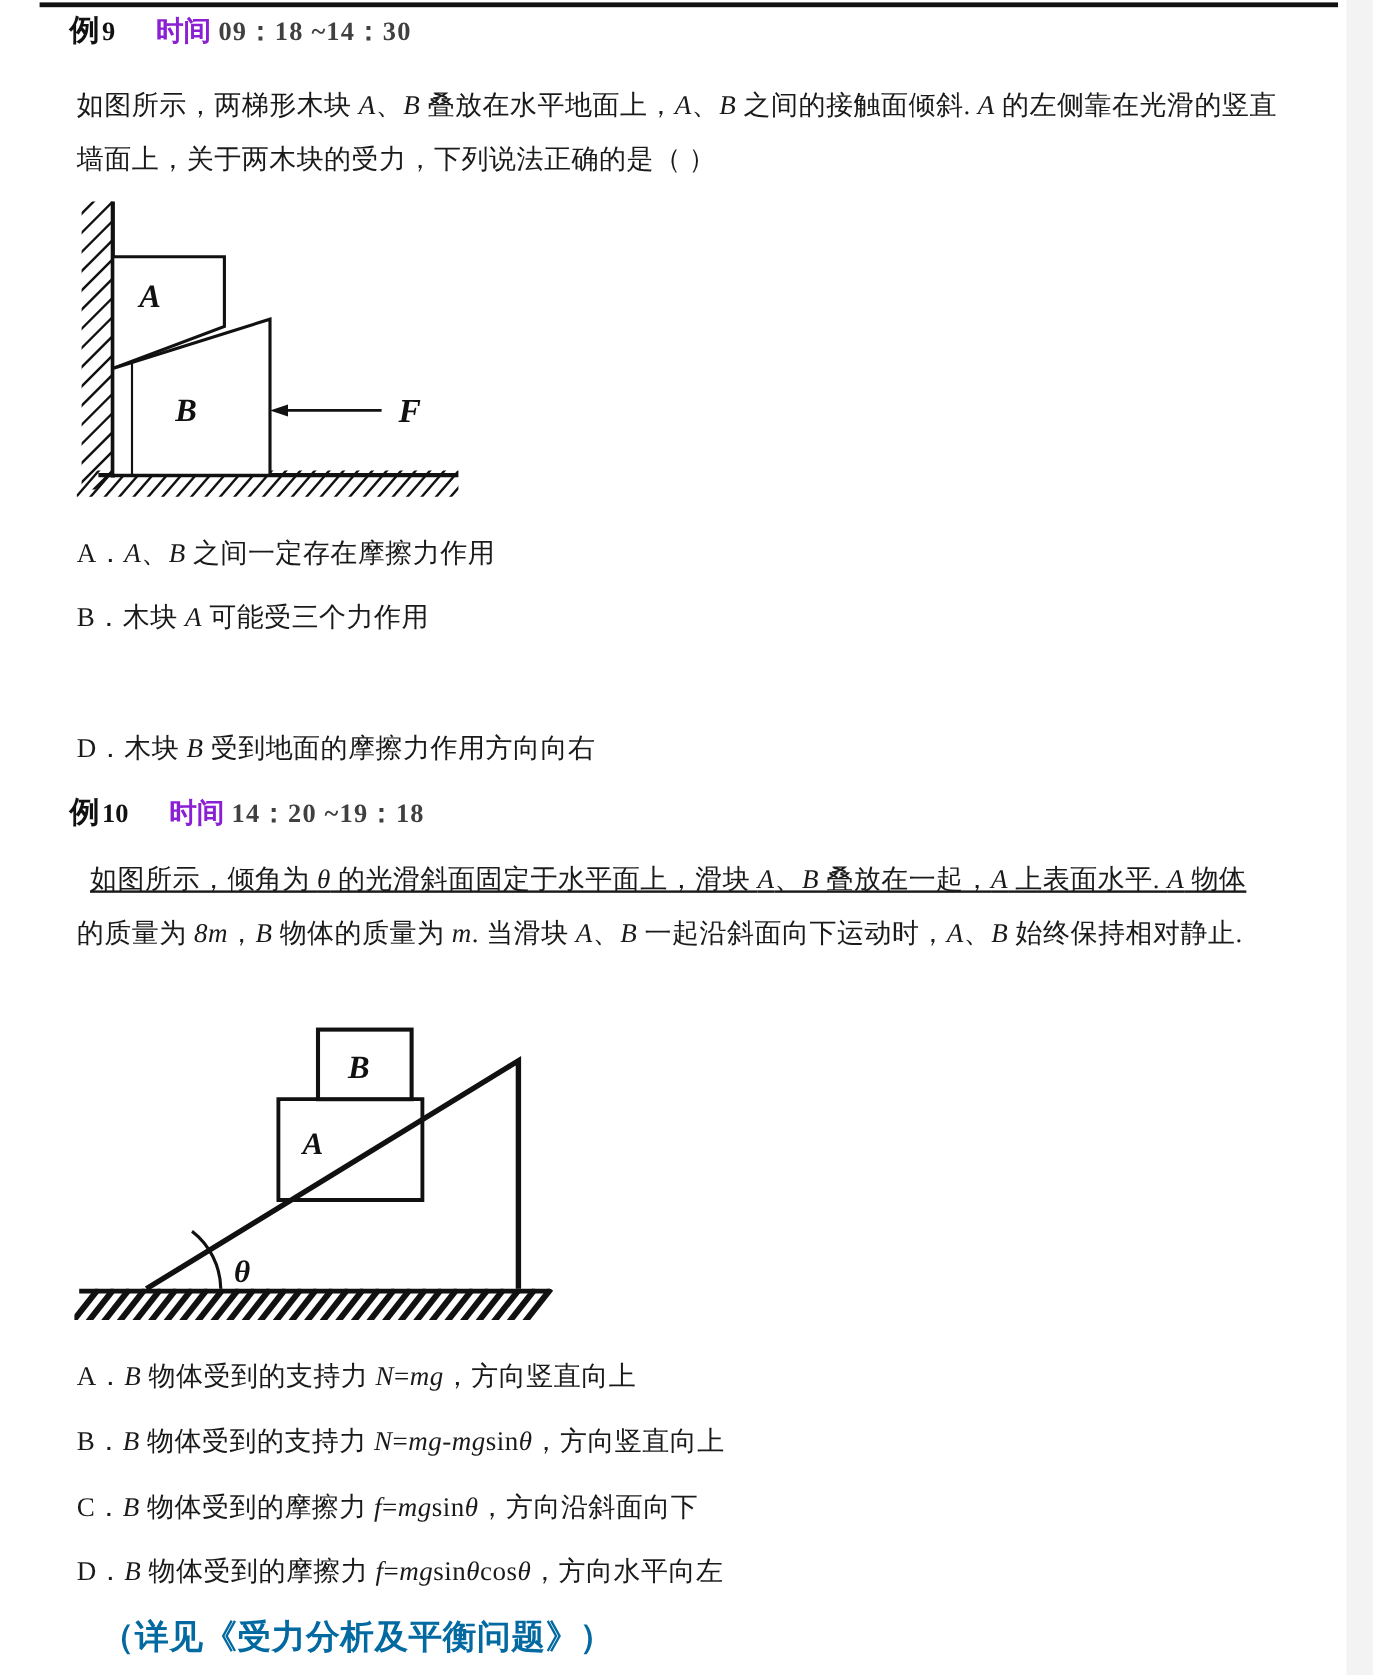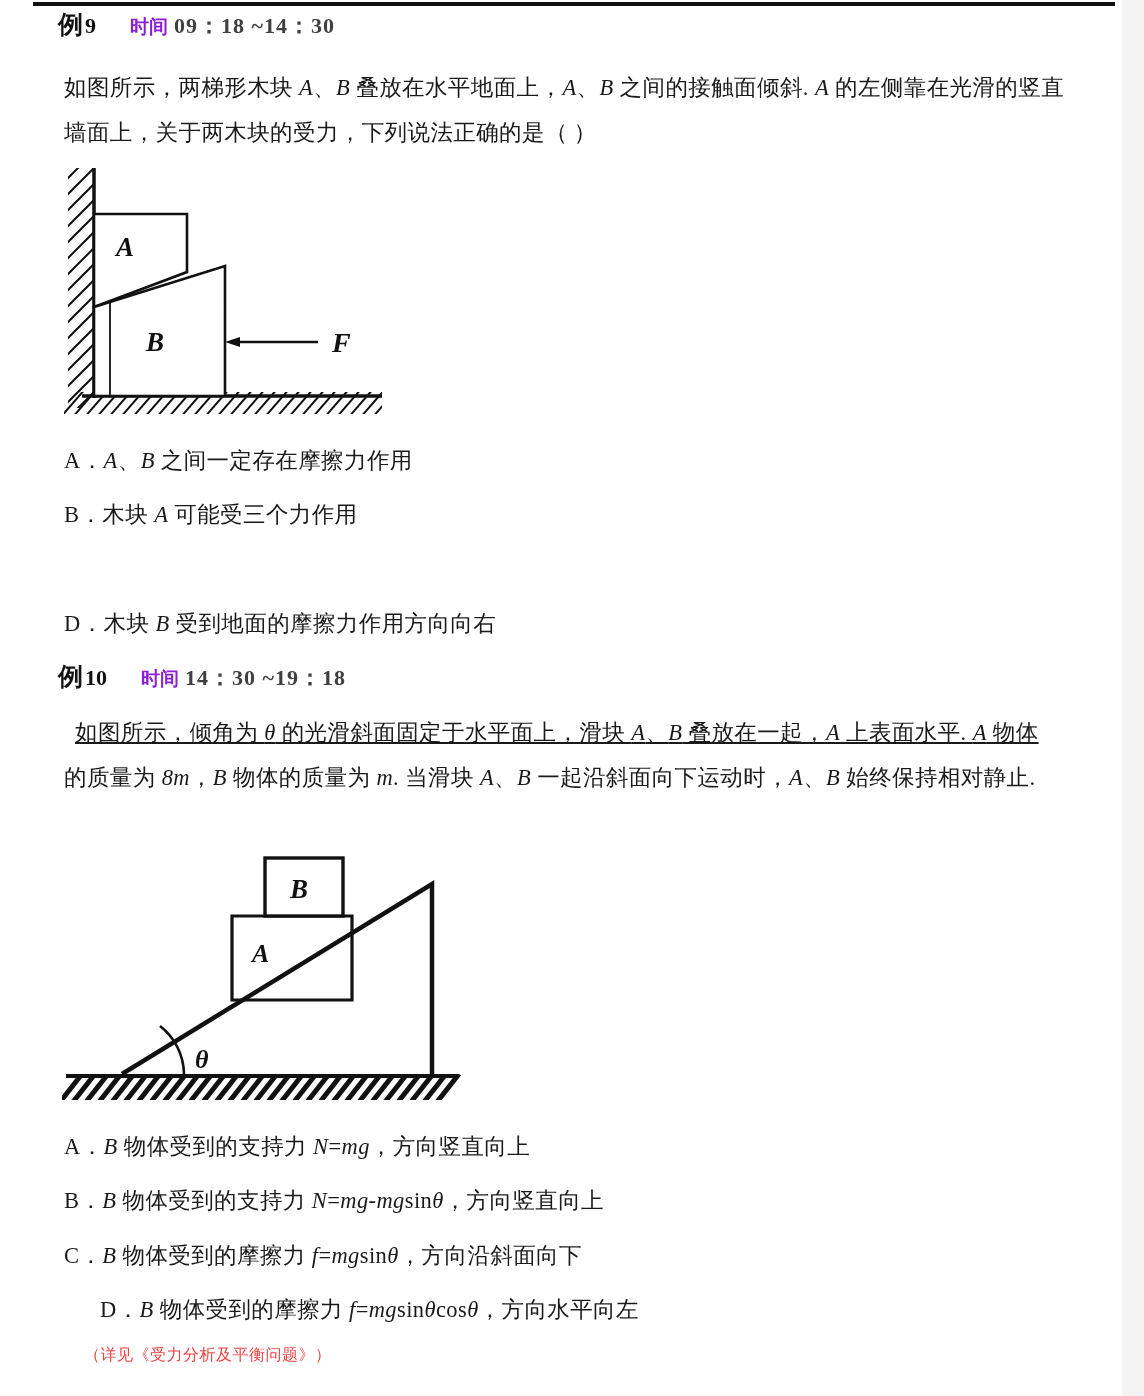--- a/index.html
+++ b/index.html
@@ -63,21 +63,21 @@
   .ex-num {
     font-family: "Liberation Serif", "DejaVu Serif", serif;
     font-weight: bold;
     font-size: 22px;
     color: #111111;
     margin-left: 2px;
   }
   .ex-time-label {
     font-family: Liberation Sans, sans-serif;
     font-weight: bold;
-    font-size: 19px;
+    font-size: 23px;
     color: #8B1FD4;
     margin-left: 34px;
   }
   .ex-time-val {
     font-family: "Liberation Serif", "DejaVu Serif", serif;
     font-weight: bold;
     font-size: 22px;
     color: #404040;
     margin-left: 6px;
     letter-spacing: 1px;
@@ -117,23 +117,23 @@
   }
   .footer-green {
     font-family: "Liberation Sans", "DejaVu Sans", sans-serif;
     font-weight: bold;
     font-size: 24px;
     color: #14A01E;
     letter-spacing: 1px;
   }
   .footer-purple {
     font-family: "Liberation Sans", "DejaVu Sans", sans-serif;
-    font-weight: normal;
-    font-size: 16px;
-    color: #ef4444;
+    font-weight: bold;
+    font-size: 28px;
+    color: #0369a1;
     letter-spacing: 0.5px;
     margin-left: 22px;
   }
 
   
   .figure {
     position: absolute;
   }
   svg { display: block; }
   .lbl {
@@ -257,21 +257,21 @@
     A．<i class="v">A</i>、<i class="v">B</i> 之间一定存在摩擦力作用
   </div>
   <div class="opt" style="left:64px; top:608px;">
     D．木块 <i class="v">B</i> 受到地面的摩擦力作用方向向右
   </div>
 
   <div class="ex-header" style="left:58px; top:660px;">
     <span class="ex-label">例</span>
     <span class="ex-num">10</span>
     <span class="ex-time-label">时间</span>
-    <span class="ex-time-val">14：30 ~19：18</span>
+    <span class="ex-time-val">14：20 ~19：18</span>
   </div>
 
   <div class="qtext" style="left:75px; top:710px;text-decoration:underline;">
     如图所示，倾角为 <i class="v">θ</i> 的光滑斜面固定于水平面上，滑块 <i class="v">A</i>、<i class="v">B</i> 叠放在一起，<i class="v">A</i> 上表面水平. <i class="v">A</i> 物体
   </div>
   <div class="qtext" style="left:64px; top:755px;">
     的质量为 <i class="v">8m</i>，<i class="v">B</i> 物体的质量为 <i class="v">m</i>. 当滑块 <i class="v">A</i>、<i class="v">B</i> 一起沿斜面向下运动时，<i class="v">A</i>、<i class="v">B</i> 始终保持相对静止.
   </div>
 
   <div class="figure" style="left:60px; top:840px;">
@@ -335,20 +335,20 @@
 
   <div class="opt" style="left:64px; top:1185px;">
     B．<i class="v">B</i> 物体受到的支持力 <i class="v">N</i>=<i class="v">mg</i>-<i class="v">mg</i>sin<i class="v">θ</i>，方向竖直向上
   </div>
   <div class="opt" style="left:64px; top:1131px;">
     A．<i class="v">B</i> 物体受到的支持力 <i class="v">N</i>=<i class="v">mg</i>，方向竖直向上
   </div>
   <div class="opt" style="left:64px; top:1240px;">
     C．<i class="v">B</i> 物体受到的摩擦力 <i class="v">f</i>=<i class="v">mg</i>sin<i class="v">θ</i>，方向沿斜面向下
   </div>
-  <div class="opt" style="left:64px; top:1294px;margin-left:36px;">
+  <div class="opt" style="left:64px; top:1294px;">
     D．<i class="v">B</i> 物体受到的摩擦力 <i class="v">f</i>=<i class="v">mg</i>sin<i class="v">θ</i>cos<i class="v">θ</i>，方向水平向左
   </div>
 
   <div class="footer-line">
     <span class="footer-purple">（详见《受力分析及平衡问题》）</span>
   </div>
 </div>
 
 </body></html>

